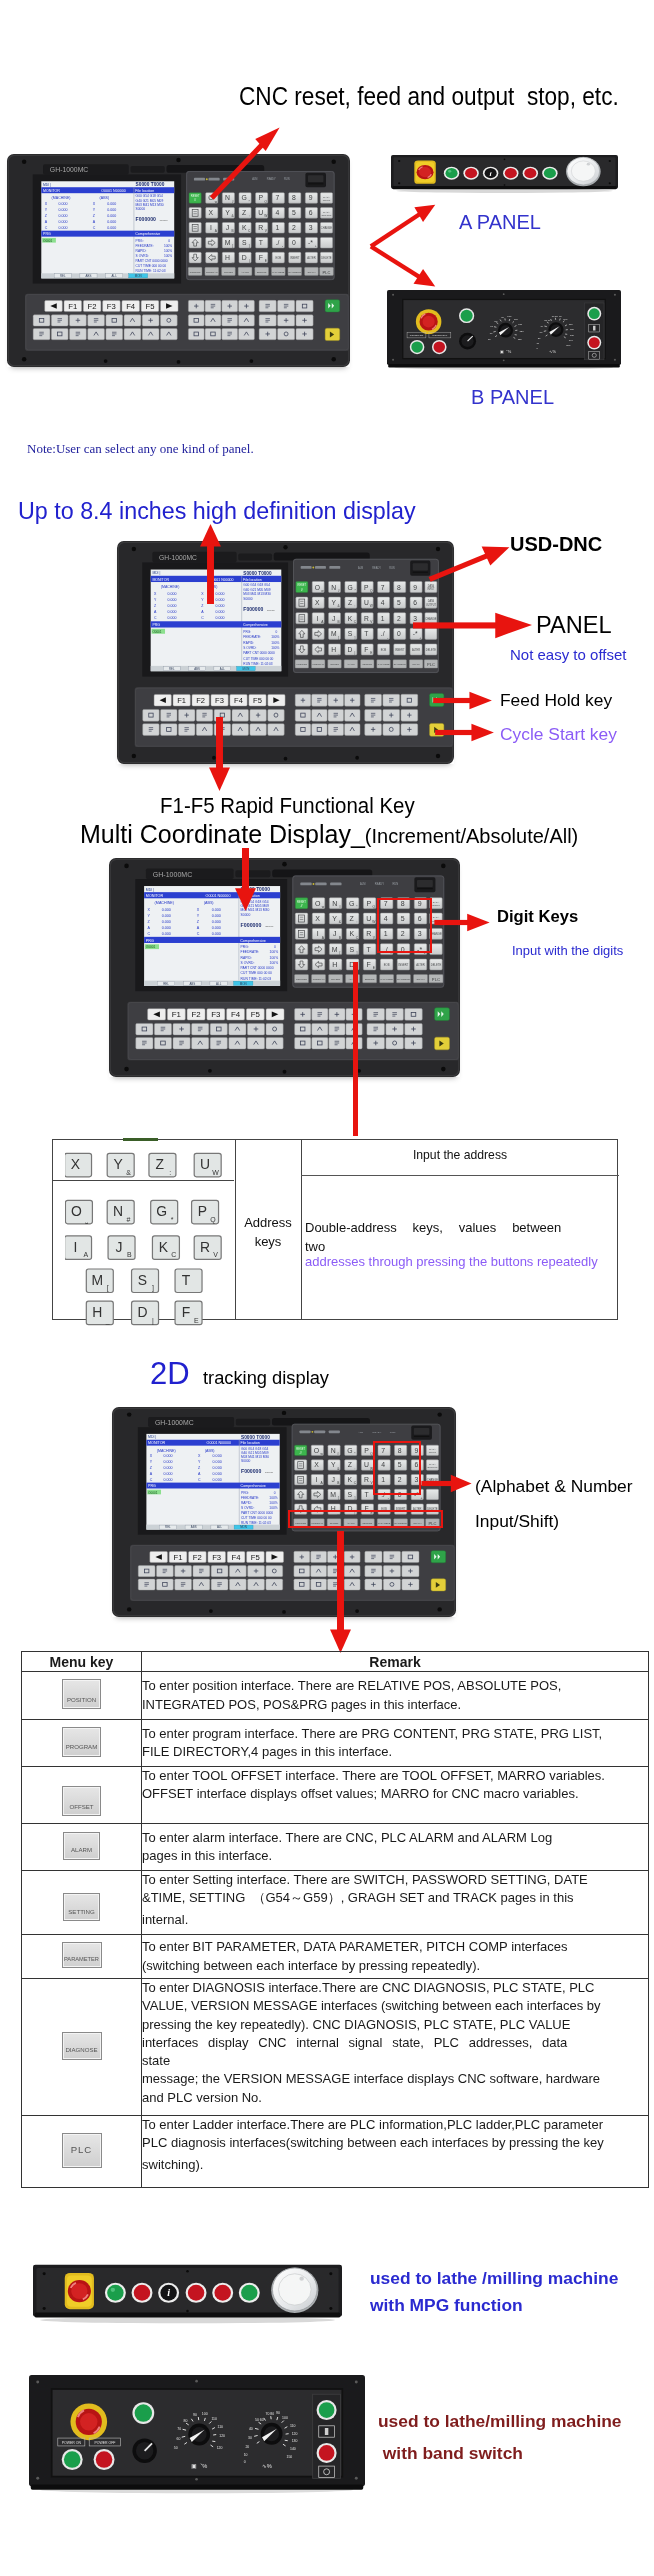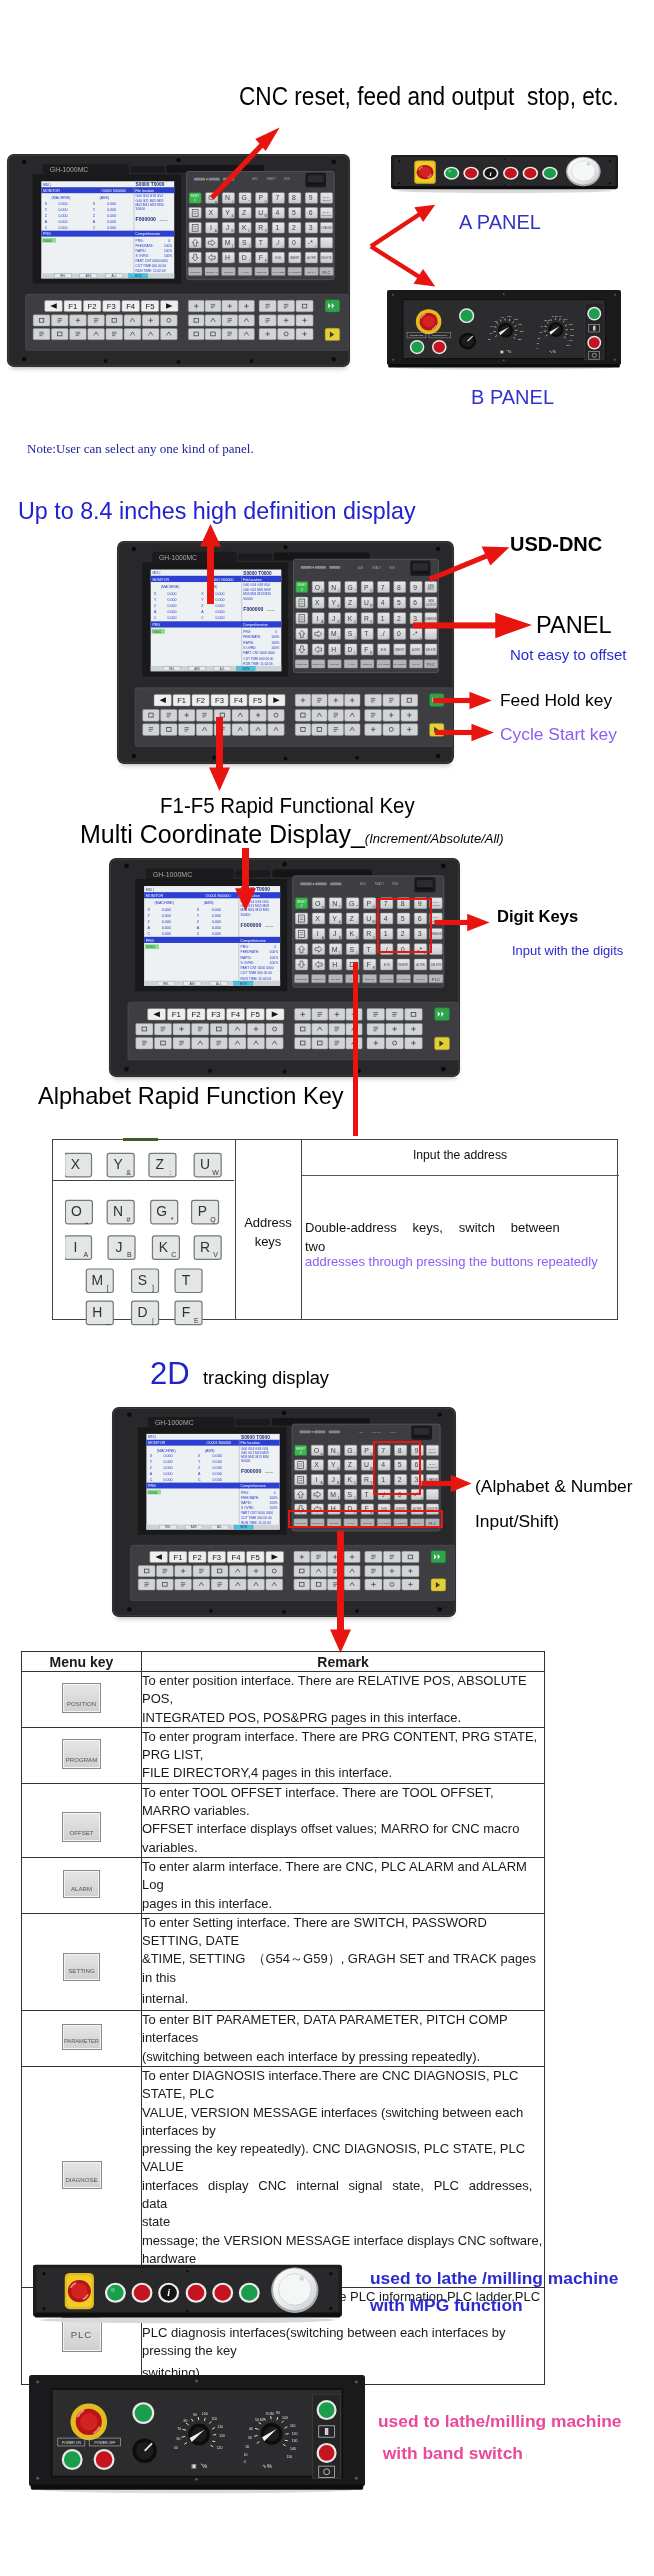--- a/index.html
+++ b/index.html
@@ -587,48 +587,47 @@
   <rect x="0" y="8" width="46" height="6" fill="#e8140f"></rect>
   <polygon points="68,11 42,1 42,21" fill="#e8140f"></polygon>
 </svg>
 
 <svg class="abs" style="left:208px;top:717px;" width="23" height="74" viewBox="0 0 26 85">
   <rect x="9" y="0" width="8" height="62" fill="#e8140f"></rect>
   <polygon points="13,85 1,58 25,58" fill="#e8140f"></polygon>
 </svg>
 <div class="abs" style="left:160px;top:793px;font-size:22px;color:#000;transform:scaleX(0.93);transform-origin:0 0;white-space:nowrap;">F1-F5 Rapid Functional Key</div>
 
-<div class="abs" style="left:80px;top:820px;font-size:25px;color:#000;white-space:nowrap;">Multi Coordinate Display_<span style="font-size:13px;font-style:italic;">(Increment/Absolute/All)</span></div>
+<div class="abs" style="left:80px;top:820px;font-size:25px;color:#000;white-space:nowrap;">Multi Coordinate Display_<span style="font-size:20px;">(Increment/Absolute/All)</span></div>
 <svg class="abs" style="left:109px;top:858px;box-shadow:0 4.4px 6.1px -3.5px rgba(0,0,0,0.4);" width="351" height="219" viewBox="0 0 400 250" preserveAspectRatio="none">
       <use href="#cnc"></use>
     </svg>
 <svg class="abs" style="left:234px;top:848px;" width="23" height="63" viewBox="0 0 26 72">
   <rect x="9" y="0" width="8" height="50" fill="#e8140f"></rect>
   <polygon points="13,72 1,46 25,46" fill="#e8140f"></polygon>
 </svg>
 <div class="abs" style="left:377px;top:898px;width:51px;height:51px;border:2.6px solid #e8140f;"></div>
 <svg class="abs" style="left:434px;top:913px;" width="56" height="19" viewBox="0 0 64 22">
   <rect x="0" y="8" width="42" height="6" fill="#e8140f"></rect>
   <polygon points="64,11 38,1 38,21" fill="#e8140f"></polygon>
 </svg>
 <div class="abs" style="left:497px;top:907px;font-size:16.6px;font-weight:bold;color:#000;">Digit Keys</div>
 <div class="abs" style="left:482px;top:943px;font-size:13px;color:#2a2ad0;margin-left:30px;">Input with the digits</div>
 
 <div class="abs" style="left:353px;top:962px;width:5.2px;height:174px;background:#e8140f;"></div>
-<div class="abs" style="left:38px;top:1083px;font-size:23.6px;color:#000;">Alphabet Rapid Function Key</div>
 
 <div class="abs" style="left:52px;top:1139px;width:566px;height:181px;border:0.9px solid #444;box-sizing:border-box;background:#fff;"></div>
 <div class="abs" style="left:235px;top:1139px;width:0;height:181px;border-left:0.9px solid #444;"></div>
 <div class="abs" style="left:301px;top:1139px;width:0;height:181px;border-left:0.9px solid #444;"></div>
 <div class="abs" style="left:52px;top:1180px;width:182px;height:0;border-top:0.9px solid #444;"></div>
 <div class="abs" style="left:301px;top:1175px;width:318px;height:0;border-top:0.9px solid #555;"></div>
 <div class="abs" style="left:123px;top:1138px;width:35px;height:2.6px;background:#3a5e28;"></div>
 <div class="abs" style="left:301px;top:1148px;width:318px;text-align:center;font-size:12.2px;color:#111;">Input the address</div>
 <div class="abs" style="left:235px;top:1213px;width:66px;text-align:center;font-size:13px;line-height:19px;color:#111;">Address<br>keys</div>
-<div class="abs" style="left:305px;top:1220px;font-size:13px;color:#111;word-spacing:12.2px;">Double-address keys, switch between</div>
+<div class="abs" style="left:305px;top:1220px;font-size:13px;color:#111;word-spacing:12.2px;">Double-address keys, values between</div>
 <div class="abs" style="left:305px;top:1239px;font-size:13px;color:#111;">two</div>
 <div class="abs" style="left:305px;top:1254px;font-size:13px;color:#8b5cf6;">addresses through pressing the buttons repeatedly</div>
 <svg class="abs" style="left:65px;top:1150px;" width="174" height="178" viewBox="0 0 200 204">
 <g id="adrk" font-family="Liberation Sans, sans-serif">
 <rect x="-0.5" y="3.5" width="31" height="27" rx="2.5" fill="#e2e6e5" stroke="#777" stroke-width="1.4"></rect>
 <text x="12" y="22" font-size="16" fill="#333" text-anchor="middle">X</text>
 <rect x="48.5" y="3.5" width="31" height="27" rx="2.5" fill="#e2e6e5" stroke="#777" stroke-width="1.4"></rect>
 <text x="61" y="22" font-size="16" fill="#333" text-anchor="middle">Y</text>
 <text x="73" y="28" font-size="8" fill="#333" text-anchor="middle">&amp;</text>
 <rect x="96.5" y="3.5" width="31" height="27" rx="2.5" fill="#e2e6e5" stroke="#777" stroke-width="1.4"></rect>
@@ -692,21 +691,21 @@
   <rect x="0" y="8" width="38" height="6" fill="#e8140f"></rect>
   <polygon points="58,11 34,1 34,21" fill="#e8140f"></polygon>
 </svg>
 <div class="abs" style="left:475px;top:1476px;font-size:17.4px;color:#000;">(Alphabet &amp; Number</div>
 <div class="abs" style="left:475px;top:1511px;font-size:17.4px;color:#000;">Input/Shift)</div>
 <svg class="abs" style="left:329px;top:1531px;" width="23" height="122" viewBox="0 0 26 140">
   <rect x="9" y="0" width="8" height="116" fill="#e8140f"></rect>
   <polygon points="13,140 1,113 25,113" fill="#e8140f"></polygon>
 </svg>
 
-<table class="menu abs" style="left:21px;top:1651px;width:524px;font-size:13px;color:#1a1a1a;">
+<table class="menu abs" style="left:21px;top:1651px;width:628px;font-size:13px;color:#1a1a1a;">
 <colgroup>
         <col style="width:120px">
         <col>
       </colgroup>
 <tbody>
         <tr style="height:20px;">
   <td style="text-align:center;font-weight:bold;font-size:14px;">Menu key</td>
   <td style="text-align:center;font-weight:bold;font-size:14px;">Remark</td>
 </tr>
 <tr style="height:48px;">
@@ -745,16 +744,16 @@
     </table>
 
 <svg class="abs" style="left:33px;top:2263px;" width="309" height="62" viewBox="0 0 360 75" preserveAspectRatio="none">
       <use href="#apanel"></use>
     </svg>
 <div class="abs" style="left:370px;top:2265px;font-size:17.4px;font-weight:bold;color:#2a2ad0;line-height:27px;">used to lathe /milling machine<br>with MPG function</div>
 
 <svg class="abs" style="left:29px;top:2375px;" width="336" height="120" viewBox="0 0 385 137" preserveAspectRatio="none">
       <use href="#bpanel"></use>
     </svg>
-<div class="abs" style="left:378px;top:2405px;font-size:17.4px;font-weight:bold;color:#ec4899;line-height:32px;">used to lathe/milling machine<br>&nbsp;with band switch</div>
+<div class="abs" style="left:378px;top:2405px;font-size:17.4px;font-weight:bold;color:#7f1d1d;line-height:32px;">used to lathe/milling machine<br>&nbsp;with band switch</div>
 
 </div>
 
 
 </body></html>

